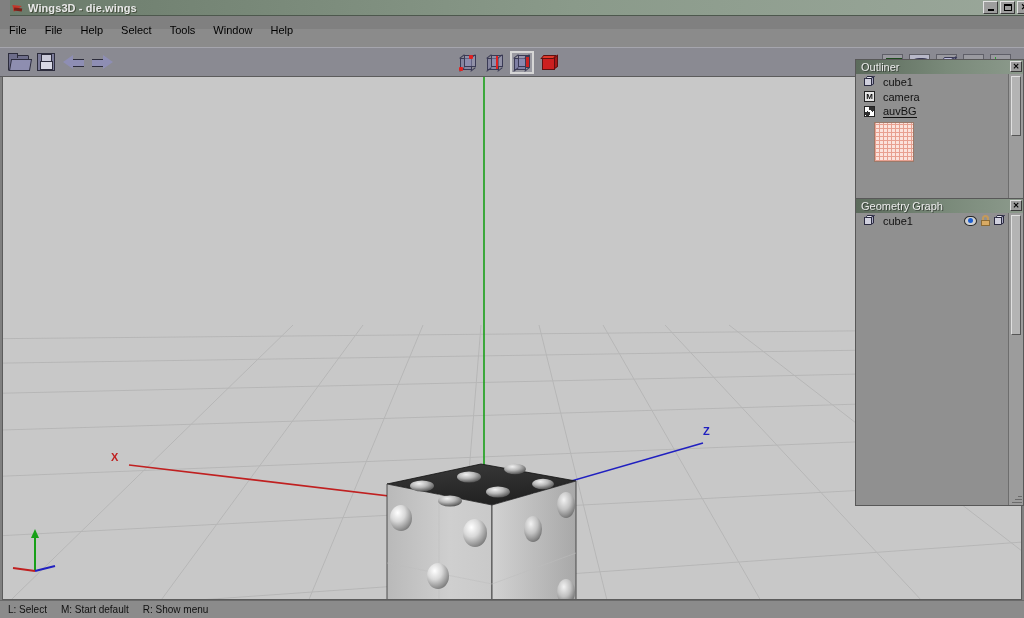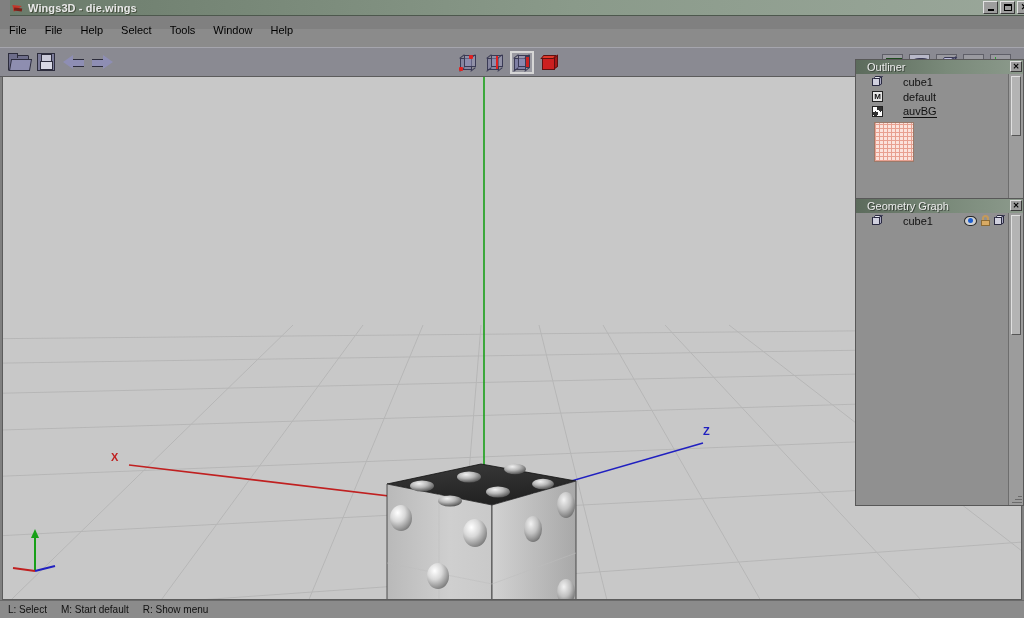--- a/index.html
+++ b/index.html
@@ -291,21 +291,21 @@
     box-sizing: border-box;
   }
   .panel-title {
     height: 14px;
     background: linear-gradient(to right, #5c6b5c 0%, #7a8a7a 55%, #8c9a8c 100%);
     display: flex; align-items: center;
     border-bottom: 1px solid #3e463e;
     position: relative;
   }
   .panel-title .ptxt {
-    color: #ebebeb; font-size: 11px; padding-left: 11px;
+    color: #ebebeb; font-size: 11px; padding-left: 5px;
     text-shadow: 1px 1px 0 #3c443c;
   }
   .panel-close {
     position: absolute; right: 1px; top: 1px;
     width: 12px; height: 11px; background: #9d9d9d;
     border-top: 1px solid #e0e0e0; border-left: 1px solid #e0e0e0;
     border-right: 1px solid #3a3a3a; border-bottom: 1px solid #3a3a3a;
     display: flex; align-items: center; justify-content: center;
     font-size: 8px; color: #000; font-weight: bold; box-sizing: border-box;
     line-height: 1;
@@ -329,21 +329,21 @@
   }
   .panel-grip {
     position: absolute; right: 1px; bottom: 1px; width: 11px; height: 11px;
   }
   .panel-grip i {
     position: absolute; background: #6a6a6a; height: 1px;
   }
 
   .tree-row {
     display: flex; align-items: center; height: 15px;
-    padding-left: 16px; gap: 20px; position: relative;
+    padding-left: 8px; gap: 8px; position: relative;
   }
   .tree-row .tlabel { color: #111; font-size: 11px; }
   .tree-row.selected .tlabel {
     border-bottom: 1px solid #111;
   }
 
   .ic-tree-cube { width: 11px; height: 11px; position: relative; flex: none; }
   .ic-tree-cube .b {
     position: absolute; left: 0px; top: 2px; width: 8px; height: 8px;
     border: 1px solid #2a2a40; background: #d0d0de; box-sizing: border-box;
@@ -694,21 +694,21 @@
       <div class="tree-row">
         <span class="ic-tree-cube">
           <span class="b"></span>
             <span class="t"></span>
             <span class="s"></span>
         </span>
         <span class="tlabel">cube1</span>
       </div>
       <div class="tree-row">
         <span class="ic-tree-mat">M</span>
-        <span class="tlabel">default</span>
+        <span class="tlabel">camera</span>
       </div>
       <div class="tree-row selected">
         <span class="ic-tree-img">
           <span class="q1"></span>
             <span class="q2"></span>
         </span>
         <span class="tlabel">auvBG</span>
       </div>
       <div class="thumb-tex"></div>
     </div>

